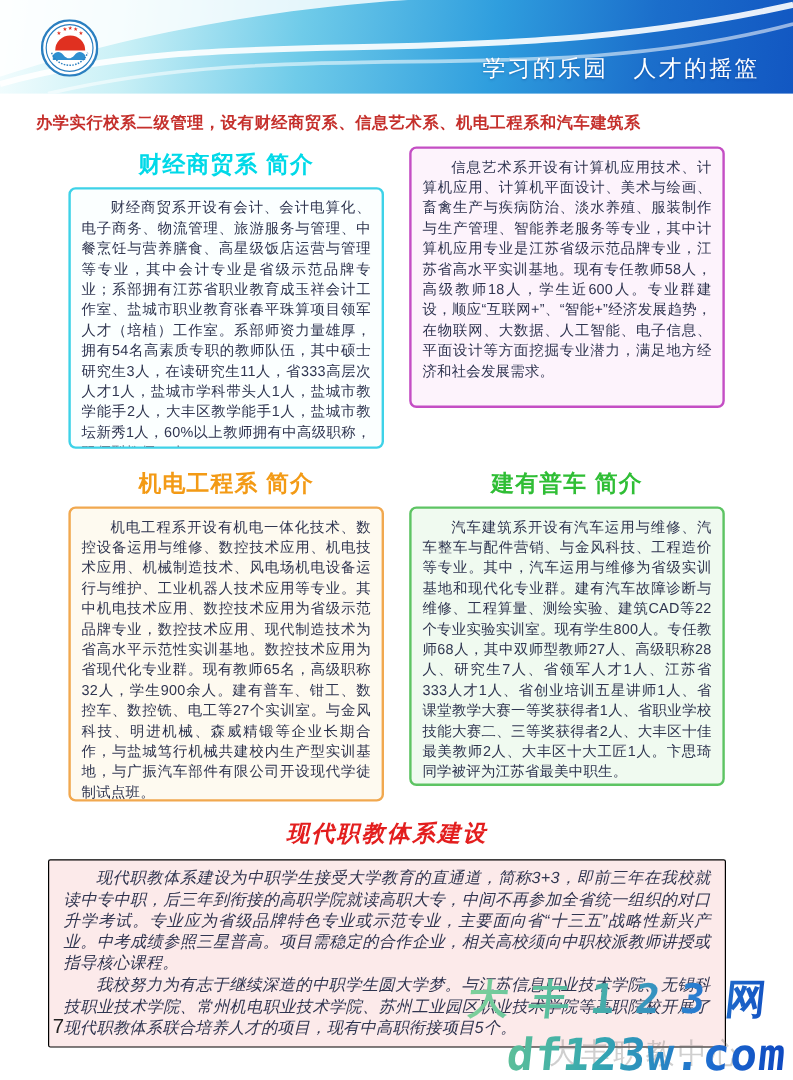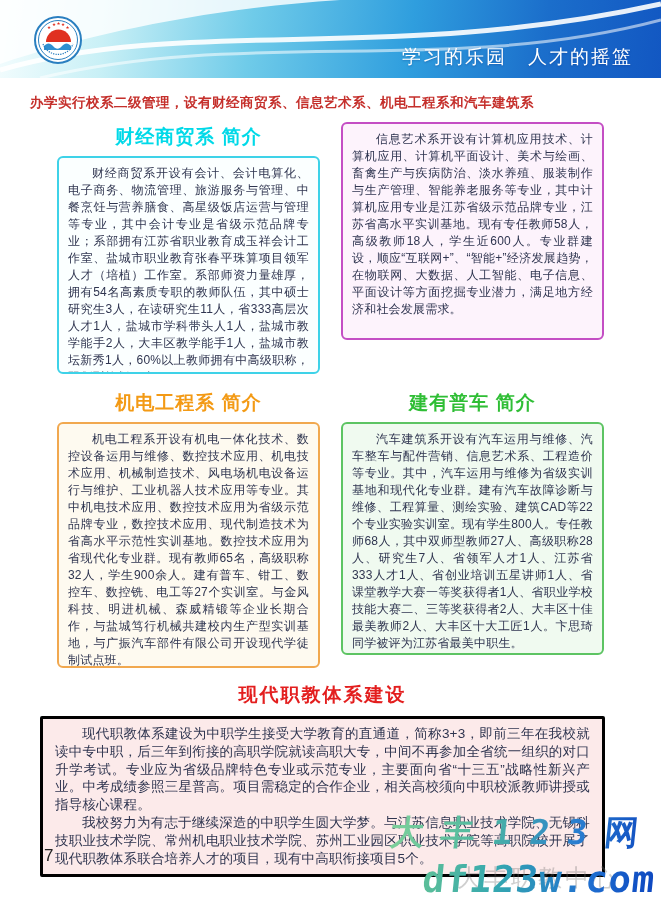--- a/index.html
+++ b/index.html
@@ -25,24 +25,24 @@
   .card h2{margin:2px 0 6px 0;text-align:center;font-size:19px;font-weight:bold;letter-spacing:1px;}
   .card .box{border-style:solid;border-width:2px;border-radius:6px;padding:7px 9px;overflow:hidden;}
   .card .box p{margin:0;font-size:12px;line-height:1.42;text-align:justify;text-indent:2em;
                color:#2f3550;letter-spacing:.2px;}
   .t-finance{color:#00d9e8;} .b-finance{border-color:#3ed2e8;background:#fbffff;height:200px;}
   .t-info{color:#e018d8;}    .b-info{border-color:#c44ec4;background:#fdf3fc;height:200px;}
   .t-mech{color:#f39a15;}    .b-mech{border-color:#f1a84f;background:#fefaf0;height:228px;}
   .t-auto{color:#2fbe35;}    .b-auto{border-color:#5dc463;background:#f0faf0;height:215px;}
 
   
-  .bottom{margin:14px 56px 0 40px;}
+  .bottom{margin:14px 56px 0 40px;font-style:italic;}
   .bottom h2{margin:2px 0 8px 0;text-align:center;color:#e31e1e;font-size:19px;
              font-weight:bold;letter-spacing:2px;}
-  .bottom .rbox{border:3px solid #000000;background:#fceaea;padding:6px 12px;border-radius:2px;}
+  .bottom .rbox{border:1px solid #000000;background:#fceaea;padding:6px 12px;border-radius:2px;}
   .bottom .rbox p{margin:0;font-size:13.5px;line-height:1.32;text-align:justify;text-indent:2em;
                   color:#2f3550;letter-spacing:.2px;}
 
   
   .pageno{position:absolute;left:44px;top:846px;font-size:17px;color:#222222;}
 
   
   .watermark{position:absolute;right:6px;top:810px;text-align:right;z-index:5;
              font-family:"DejaVu Sans Mono","Liberation Mono",monospace;}
   .ghost{position:absolute;right:36px;top:52px;font-size:24px;letter-spacing:3px;
@@ -105,21 +105,21 @@
     <section class="card">
       <h2 class="t-mech">机电工程系 简介</h2>
       <div class="box b-mech">
         <p>机电工程系开设有机电一体化技术、数控设备运用与维修、数控技术应用、机电技术应用、机械制造技术、风电场机电设备运行与维护、工业机器人技术应用等专业。其中机电技术应用、数控技术应用为省级示范品牌专业，数控技术应用、现代制造技术为省高水平示范性实训基地。数控技术应用为省现代化专业群。现有教师65名，高级职称32人，学生900余人。建有普车、钳工、数控车、数控铣、电工等27个实训室。与金风科技、明进机械、森威精锻等企业长期合作，与盐城笃行机械共建校内生产型实训基地，与广振汽车部件有限公司开设现代学徒制试点班。</p>
       </div>
     </section>
 
     <section class="card">
       <h2 class="t-auto">建有普车 简介</h2>
       <div class="box b-auto">
-        <p>汽车建筑系开设有汽车运用与维修、汽车整车与配件营销、信息艺术系、工程造价等专业。其中，汽车运用与维修为省级实训基地和现代化专业群。建有汽车故障诊断与维修、工程算量、测绘实验、建筑CAD等22个专业实验实训室。现有学生800人。专任教师68人，其中双师型教师27人、高级职称28人、研究生7人、省领军人才1人、江苏省333人才1人、省创业培训五星讲师1人、省课堂教学大赛一等奖获得者1人、省职业学校技能大赛二、三等奖获得者2人、大丰区十佳最美教师2人、大丰区十大工匠1人。卞思琦同学被评为江苏省最美中职生。</p>
+        <p>汽车建筑系开设有汽车运用与维修、汽车整车与配件营销、与金风科技、工程造价等专业。其中，汽车运用与维修为省级实训基地和现代化专业群。建有汽车故障诊断与维修、工程算量、测绘实验、建筑CAD等22个专业实验实训室。现有学生800人。专任教师68人，其中双师型教师27人、高级职称28人、研究生7人、省领军人才1人、江苏省333人才1人、省创业培训五星讲师1人、省课堂教学大赛一等奖获得者1人、省职业学校技能大赛二、三等奖获得者2人、大丰区十佳最美教师2人、大丰区十大工匠1人。卞思琦同学被评为江苏省最美中职生。</p>
       </div>
     </section>
 
   </div>
 
   <section class="bottom">
     <h2>现代职教体系建设</h2>
     <div class="rbox">
       <p>现代职教体系建设为中职学生接受大学教育的直通道，简称3+3，即前三年在我校就读中专中职，后三年到衔接的高职学院就读高职大专，中间不再参加全省统一组织的对口升学考试。专业应为省级品牌特色专业或示范专业，主要面向省“十三五”战略性新兴产业。中考成绩参照三星普高。项目需稳定的合作企业，相关高校须向中职校派教师讲授或指导核心课程。</p>
       <p>我校努力为有志于继续深造的中职学生圆大学梦。与江苏信息职业技术学院、无锡科技职业技术学院、常州机电职业技术学院、苏州工业园区职业技术学院等高职院校开展了现代职教体系联合培养人才的项目，现有中高职衔接项目5个。</p>

